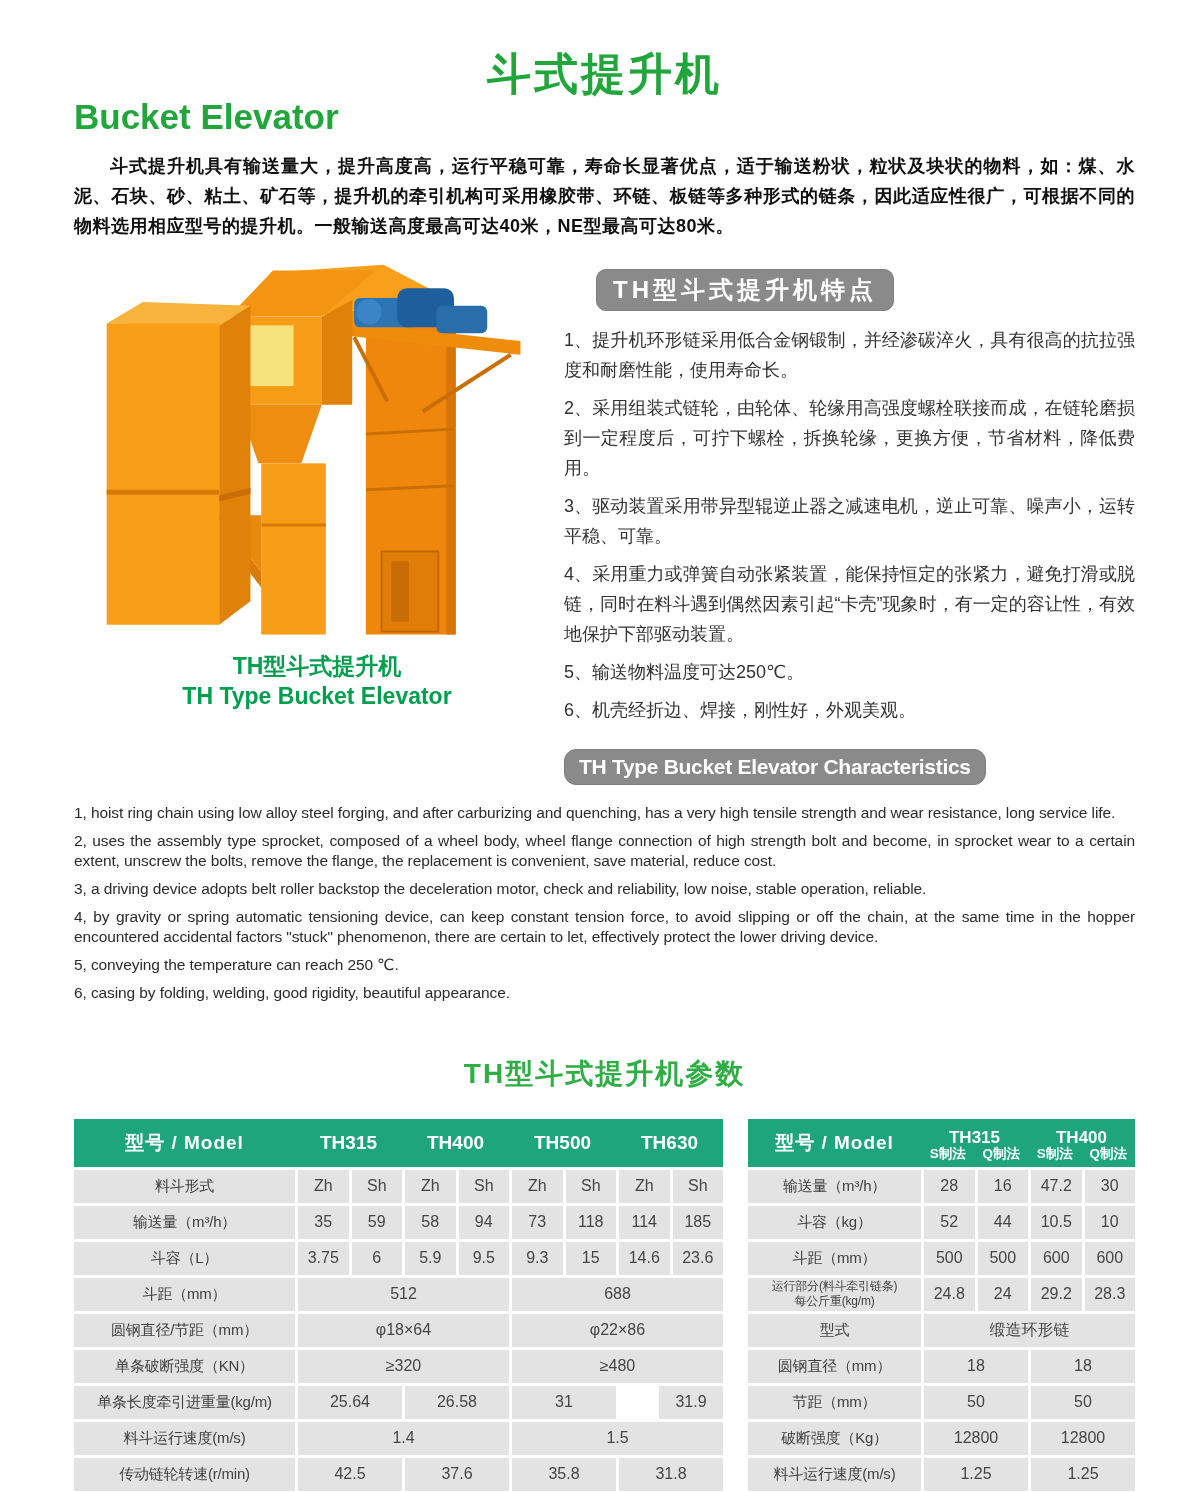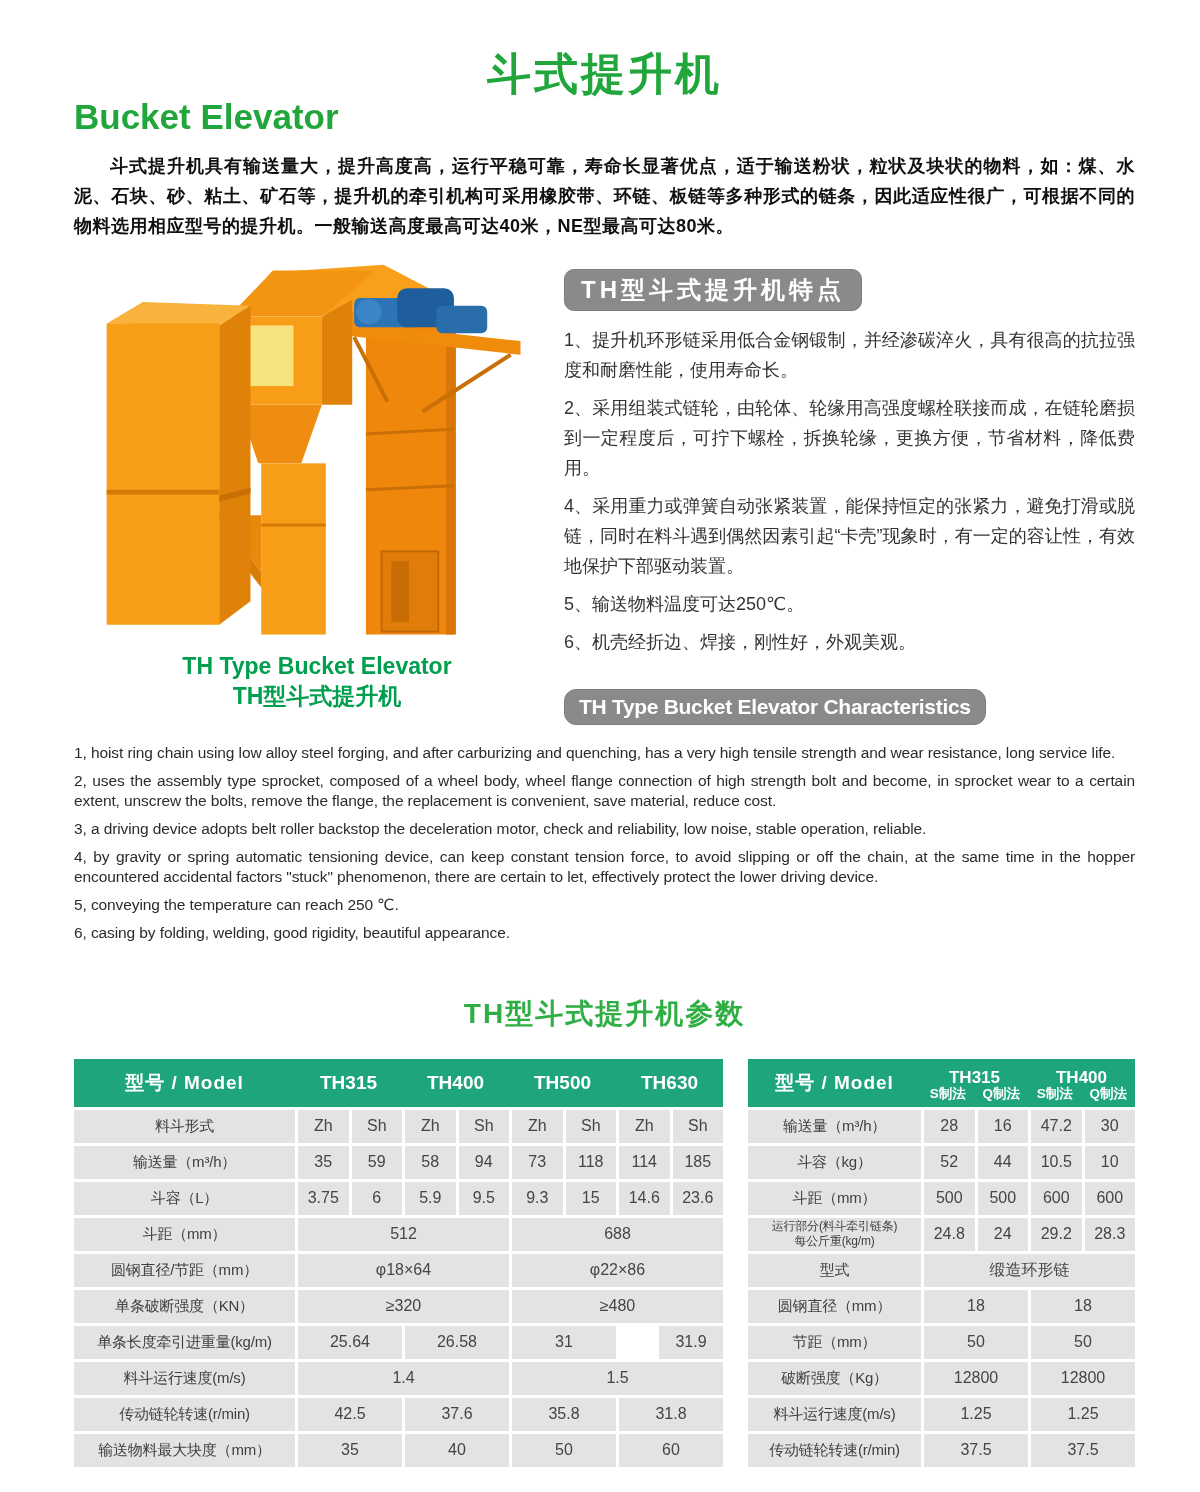--- a/index.html
+++ b/index.html
@@ -19,23 +19,23 @@
     text-align:justify;text-indent:2em;letter-spacing:0.5px;}
   
   .two-col{display:flex;margin-top:16px;}
   .fig-col{width:486px;flex:0 0 486px;margin:0;text-align:center;}
   .fig-col svg{display:block;margin:4px auto 0 auto;}
   .cap{color:var(--caption-green);font-weight:bold;font-size:23px;line-height:30px;}
   .feat-col{flex:1;padding-left:4px;}
   .badge{display:inline-block;background:var(--badge-gray);color:#fff;
     border:1px solid #7e7e7e;}
   .badge-zh{font-size:24px;font-weight:bold;letter-spacing:4px;padding:4px 16px;
-    border-radius:10px;margin-top:12px;}
+    border-radius:10px;margin-top:12px;margin-left:32px;}
   .badge-en{font-size:21px;font-weight:bold;letter-spacing:-0.3px;padding:5px 14px;
-    border-radius:12px;margin-top:24px;}
+    border-radius:12px;margin-top:16px;}
   .feat-list{margin-top:14px;}
   .feat-item{font-size:18px;line-height:30px;color:#333;text-align:justify;
     margin-bottom:8px;}
   
   .eng-list{margin-top:18px;}
   .eng-item{font-size:15.5px;line-height:20px;color:#2b2b2b;text-align:justify;
     letter-spacing:-0.1px;margin-bottom:8px;}
   
   .params-title{margin-top:52px;text-align:center;font-size:28px;font-weight:600;
     color:var(--section-green);letter-spacing:2px;}
@@ -108,30 +108,31 @@
           <polygon points="128,258 173,258 173,316" fill="#e8890c"></polygon>
           <polygon points="128,258 173,316 173,332 150,302" fill="#d97c06"></polygon>
 
           <polygon points="15,62 52,40 162,44 130,64" fill="#f7b33c"></polygon>
           <rect x="15" y="62" width="115" height="308" fill="#f89e17"></rect>
           <polygon points="130,64 162,44 162,346 130,370" fill="#e0820a"></polygon>
           <rect x="15" y="232" width="115" height="5" fill="#d57a06"></rect>
           <polygon points="130,238 162,230 162,236 130,244" fill="#c96f05"></polygon>
         </svg>
         <figcaption>
+          <div class="cap">TH型斗式提升机</div>
           <div class="cap">TH Type Bucket Elevator</div>
-          <div class="cap">TH型斗式提升机</div>
         </figcaption>
       </figure>
 
       <div class="feat-col">
         <div class="badge badge-zh">TH型斗式提升机特点</div>
         <div class="feat-list">
             <div class="feat-item">1、提升机环形链采用低合金钢锻制，并经渗碳淬火，具有很高的抗拉强度和耐磨性能，使用寿命长。</div>
             <div class="feat-item">2、采用组装式链轮，由轮体、轮缘用高强度螺栓联接而成，在链轮磨损到一定程度后，可拧下螺栓，拆换轮缘，更换方便，节省材料，降低费用。</div>
+            <div class="feat-item">3、驱动装置采用带异型辊逆止器之减速电机，逆止可靠、噪声小，运转平稳、可靠。</div>
             <div class="feat-item">4、采用重力或弹簧自动张紧装置，能保持恒定的张紧力，避免打滑或脱链，同时在料斗遇到偶然因素引起“卡壳”现象时，有一定的容让性，有效地保护下部驱动装置。</div>
             <div class="feat-item">5、输送物料温度可达250℃。</div>
             <div class="feat-item">6、机壳经折边、焊接，刚性好，外观美观。</div>
           </div>
         <div class="badge badge-en">TH Type Bucket Elevator Characteristics</div>
       </div>
     </section>
 
     <section class="eng-list">
         <div class="eng-item">1, hoist ring chain using low alloy steel forging, and after carburizing and quenching, has a very high tensile strength and wear resistance, long service life.</div>

